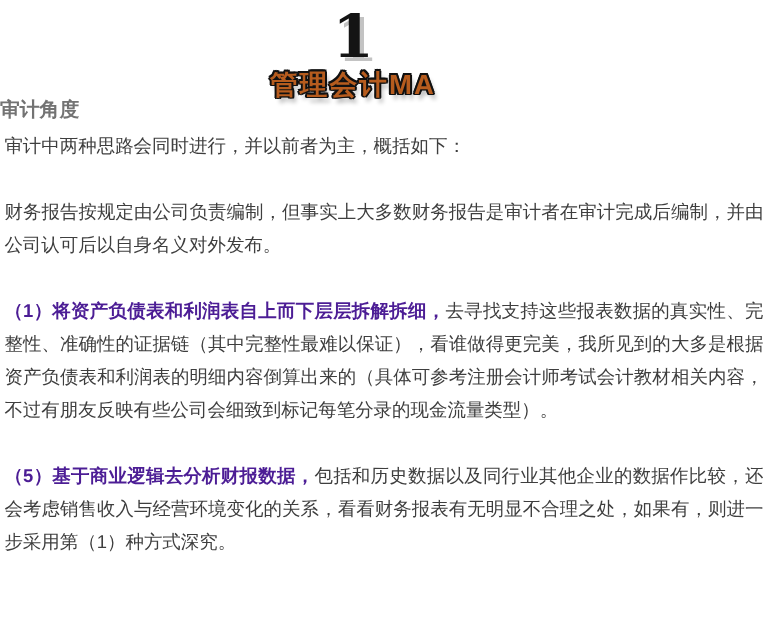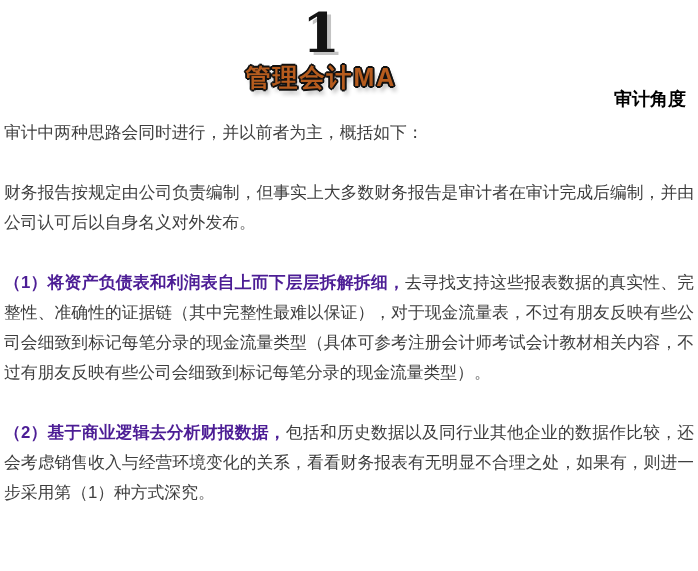--- a/index.html
+++ b/index.html
@@ -37,26 +37,26 @@
     text-shadow:
       -1.4px -1.4px 0 #111, 1.4px -1.4px 0 #111,
       -1.4px  1.4px 0 #111, 1.4px  1.4px 0 #111,
       0 -1.8px 0 #111, 0 1.8px 0 #111,
       -1.8px 0 0 #111, 1.8px 0 0 #111,
       3px 5px 4px rgba(0,0,0,0.30);
   }
 
   
   .section-label {
-    text-align: right;
-    padding-right: 12px;
+    text-align: left;
+    padding-right: 30px;
     margin-top: -2px;
     font-size: 18px;
     font-weight: 700;
-    color: #000000;
+    color: #737373;
     line-height: 20px;
   }
 
   
   .article {
     padding: 9px 4px 0 4px;
     color: #3e3e3e;
     font-size: 16.8px;
     line-height: 30px;
     text-align: justify;
@@ -80,19 +80,19 @@
   </div>
 
   <div class="section-label">审计角度</div>
 
   <div class="article">
 
     <p>审计中两种思路会同时进行，并以前者为主，概括如下：</p>
 
     <p>财务报告按规定由公司负责编制，但事实上大多数财务报告是审计者在审计完成后编制，并由公司认可后以自身名义对外发布。</p>
 
-    <p><span class="lead">（1）将资产负债表和利润表自上而下层层拆解拆细，</span><span>去寻找支持这些报表数据的真实性、完整性、准确性的证据链（其中完整性最难以保证），对于现金流量表，不过有朋友反映有些公司会细致到标记每笔分录的现金流量类型（具体可参考注册会计师考试会计教材相关内容，不过有朋友反映有些公司会细致到标记每笔分录的现金流量类型）。</span></p>
+    <p><span class="lead">（1）将资产负债表和利润表自上而下层层拆解拆细，</span><span>去寻找支持这些报表数据的真实性、完整性、准确性的证据链（其中完整性最难以保证），看谁做得更完美，我所见到的大多是根据资产负债表和利润表的明细内容倒算出来的（具体可参考注册会计师考试会计教材相关内容，不过有朋友反映有些公司会细致到标记每笔分录的现金流量类型）。</span></p>
 
-    <p class="tight"><span class="lead">（2）基于商业逻辑去分析财报数据，</span><span>包括和历史数据以及同行业其他企业的数据作比较，还会考虑销售收入与经营环境变化的关系，看看财务报表有无明显不合理之处，如果有，则进一步采用第（1）种方式深究。</span></p>
+    <p class="tight"><span class="lead">（5）基于商业逻辑去分析财报数据，</span><span>包括和历史数据以及同行业其他企业的数据作比较，还会考虑销售收入与经营环境变化的关系，看看财务报表有无明显不合理之处，如果有，则进一步采用第（1）种方式深究。</span></p>
 
 
   </div>
 </div>
 
 </body></html>

